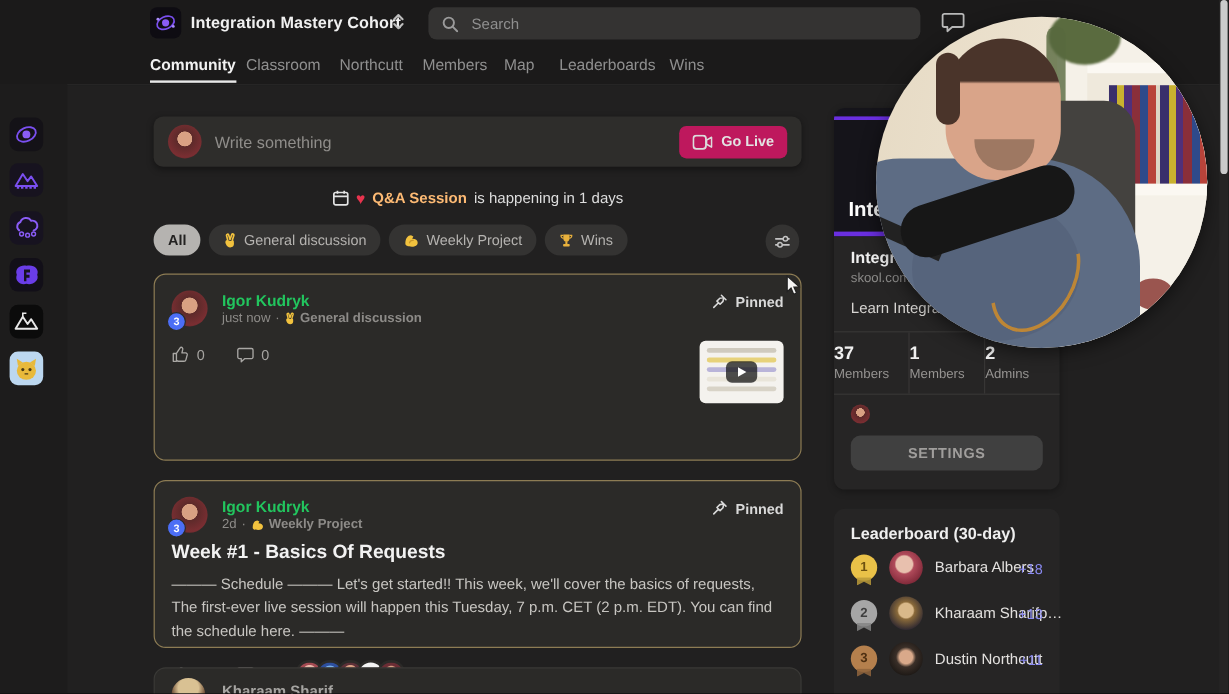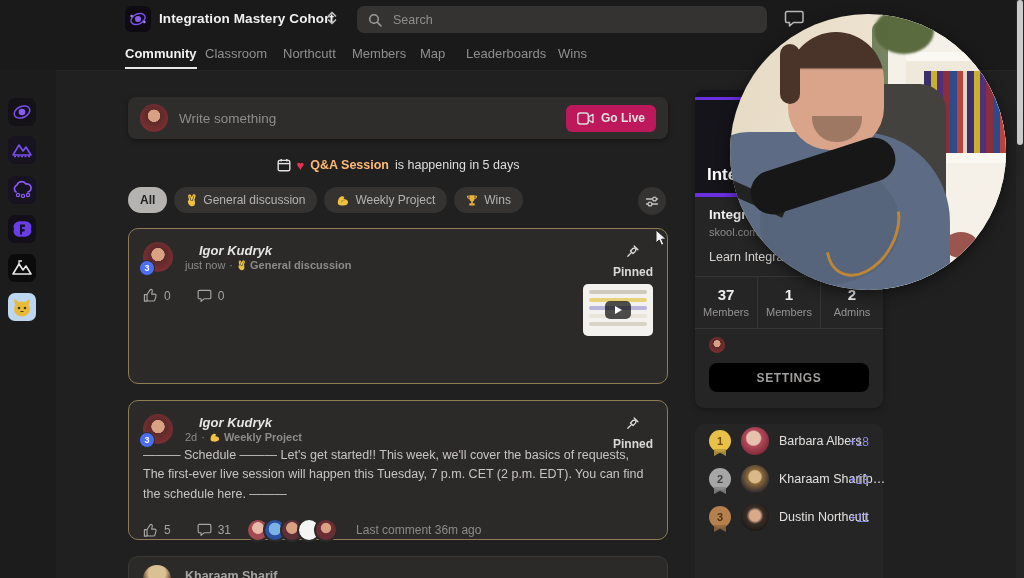--- a/index.html
+++ b/index.html
@@ -51,25 +51,25 @@
   .pill.active{background:#b5b3b0;color:#232221;font-weight:bold;}
   .filter-btn{position:absolute;right:2px;top:117px;width:28px;height:28px;border-radius:50%;background:#343332;
               display:flex;align-items:center;justify-content:center;}
 
   .post{position:absolute;left:0;width:540px;background:#2b2a28;border:1px solid #8d7c54;border-radius:10px;
         box-sizing:border-box;padding:13px 14px;}
   .post-head{position:relative;height:32px;}
   .post .avatar{position:absolute;left:0;top:0;width:30px;height:30px;}
   .lvl{position:absolute;left:-4px;top:18px;width:14px;height:14px;border-radius:50%;background:#4c6ef5;color:#fff;
        font-size:9px;font-weight:bold;display:flex;align-items:center;justify-content:center;border:1.5px solid #2b2a28;}
-  .p-author{position:absolute;left:56px;top:1px;font-size:13px;font-weight:bold;color:#e5e5e5;font-style:italic;}
+  .p-author{position:absolute;left:42px;top:1px;font-size:13px;font-weight:bold;color:#22c55e;}
   .p-meta{position:absolute;left:42px;top:17px;font-size:11px;color:#8d8b88;display:flex;gap:4px;align-items:center;}
   .p-meta b{color:#8d8b88;}
   .pinned{position:absolute;right:0;top:2px;display:flex;align-items:center;gap:6px;color:#d9d9d9;
-          font-size:12px;font-weight:bold;flex-direction:column;}
+          font-size:12px;font-weight:bold;}
   .p-title{font-size:16px;font-weight:bold;color:#f2f2f2;margin:6px 0 8px 0;}
   .p-body{font-size:12.5px;line-height:1.55;color:#c7c5c1;}
   .p-foot{display:flex;align-items:center;gap:8px;margin-top:14px;color:#a5a3a0;font-size:12px;}
   .foot-ico{display:flex;align-items:center;gap:6px;}
   .thumb-img{position:absolute;right:14px;top:55px;width:70px;height:52px;border-radius:5px;background:#f4f2ee;overflow:hidden;}
   .ti-row{position:absolute;left:6px;right:6px;height:4px;border-radius:2px;}
   .play{position:absolute;left:50%;top:50%;transform:translate(-50%,-50%);width:26px;height:18px;border-radius:5px;
         background:rgba(20,20,20,.75);display:flex;align-items:center;justify-content:center;}
   .play::after{content:"";border-left:7px solid #fff;border-top:4.5px solid transparent;border-bottom:4.5px solid transparent;}
   .mini-avs{display:flex;margin-left:14px;}
@@ -88,27 +88,27 @@
   .g-banner{position:relative;height:107px;background:#15141a;border-radius:9px 9px 0 0;overflow:hidden;}
   .g-bar-top{position:absolute;left:0;right:0;top:7px;height:3px;background:#6a2fe0;}
   .g-bar-bottom{position:absolute;left:0;right:0;bottom:0;height:4px;background:#6a2fe0;}
   .g-banner-title{position:absolute;left:12px;bottom:12px;color:#fff;font-weight:bold;font-size:17px;}
   .g-body{padding:10px 14px 0 14px;}
   .g-name{font-size:13.5px;font-weight:bold;color:#efefef;}
   .g-url{font-size:11px;color:#8b8a88;margin-top:4px;}
   .g-desc{font-size:12.5px;color:#d6d4d1;margin-top:12px;}
   .g-hair{height:1px;background:#373635;margin:12px -14px 0 -14px;}
   .g-stats{display:flex;margin:0 -14px;}
-  .g-stat{flex:1;text-align:center;padding:9px 0 10px 0;}
+  .g-stat{flex:1;text-align:left;padding:9px 0 10px 0;}
   .g-stat + .g-stat{border-left:1px solid #373635;}
   .g-stat .v{font-size:15px;font-weight:bold;color:#efefef;}
   .g-stat .l{font-size:11px;color:#969492;margin-top:3px;}
   .g-avrow{margin:8px 0 0 0;}
   .g-avrow .avatar{width:16px;height:16px;}
-  .settings-btn{margin:10px 0 0 0;height:29px;border-radius:8px;background:#000000;color:#a09e9c;font-size:12px;
+  .settings-btn{margin:10px 0 0 0;height:29px;border-radius:8px;background:#404040;color:#a09e9c;font-size:12px;
                 font-weight:bold;letter-spacing:.6px;display:flex;align-items:center;justify-content:center;}
 
   .lb-card{position:absolute;left:695px;top:424px;width:188px;height:200px;background:#262525;border-radius:9px;}
   .lb-title{padding:13px 14px 4px 14px;font-size:13.5px;font-weight:bold;color:#efefef;}
   .lb-row{position:relative;height:38px;margin:0 14px;}
   .medal{position:absolute;left:0;top:6px;width:22px;height:22px;border-radius:50%;display:flex;align-items:center;
          justify-content:center;font-size:11px;font-weight:bold;}
   .medal::after{content:"";position:absolute;left:5px;top:19px;width:12px;height:7px;
                 clip-path:polygon(0 0,100% 0,100% 100%,50% 55%,0 100%);opacity:.85;background:inherit;filter:brightness(.8);}
   .m1{background:#e9c148;color:#6d5110;}
@@ -275,21 +275,21 @@
       <span>
         <svg width="14" height="14" viewBox="0 0 14 14">
           <rect x="1.2" y="2.4" width="11.6" height="10.4" rx="1.6" fill="none" stroke="#e3e3e3" stroke-width="1.4"></rect>
           <line x1="1.2" y1="5.6" x2="12.8" y2="5.6" stroke="#e3e3e3" stroke-width="1.4"></line>
           <line x1="4.2" y1="1" x2="4.2" y2="3.4" stroke="#e3e3e3" stroke-width="1.4"></line>
           <line x1="9.8" y1="1" x2="9.8" y2="3.4" stroke="#e3e3e3" stroke-width="1.4"></line>
         </svg>
       </span>
       <span class="heart">♥</span>
       <b>Q&amp;A Session</b>
-      <span> is happening in 5 days</span>
+      <span> is happening in 1 days</span>
     </div>
 
     <div class="pills">
       <div class="pill active">
           <span>All</span>
         </div>
       <div class="pill">
         <span>
           <svg width="11" height="13" viewBox="0 0 12 14">
             <path d="M4.2 7 L3 2.2 a1 1 0 0 1 1.9-.5 L6.2 6 M6.2 6 L7.8 1.6 a1 1 0 0 1 1.9.6 L8.2 7" stroke="#f2c23e" stroke-width="1.5" fill="none" stroke-linecap="round"></path>
@@ -400,20 +400,21 @@
         </div>
         <div class="pinned">
           <span>
             <svg width="15" height="15" viewBox="0 0 16 16">
               <path d="M9.8 2.2 L13.8 6.2 M11.8 4.2 L8.4 4.8 L5.8 7.4 L8.6 10.2 L11.2 7.6 L11.8 4.2 M7.2 8.8 L3 13" fill="none" stroke="#d9d9d9" stroke-width="1.4" stroke-linecap="round" stroke-linejoin="round"></path>
             </svg>
           </span>
           <span>Pinned</span>
         </div>
       </div>
+      <div class="p-title">Week #1 - Basics Of Requests</div>
       <div class="p-body" style="width:505px">——— Schedule ——— Let's get started!! This week, we'll cover the basics of requests, The first-ever live session will happen this Tuesday, 7 p.m. CET (2 p.m. EDT). You can find the schedule here. ———</div>
       <div class="p-foot">
         <span class="foot-ico">
           <span>
             <svg width="15" height="15" viewBox="0 0 16 16">
               <path d="M1.5 7 h2.8 v7 H1.5 z M4.3 13 c.5.6 1.1.9 2 .9 h4.8 c.8 0 1.4-.5 1.6-1.2 l1.2-4.4 c.2-.9-.4-1.8-1.4-1.8 H9.2 l.7-3.1 c.2-1-.5-1.9-1.4-1.9 -.4 0-.7.2-.9.5 L4.3 7 z" fill="none" stroke="#a9a7a4" stroke-width="1.2" stroke-linejoin="round"></path>
             </svg>
           </span>
           <span>5</span>
         </span>
@@ -469,20 +470,21 @@
       </div>
       <div class="g-hair" style="margin-top:0"></div>
       <div class="g-avrow">
           <div class="avatar"></div>
         </div>
       <div class="settings-btn">SETTINGS</div>
     </div>
   </div>
 
   <div class="lb-card">
+    <div class="lb-title">Leaderboard (30-day)</div>
     <div class="lb-row">
       <div class="medal m1">1</div>
       <div class="lb-av" style="background:radial-gradient(circle at 45% 40%,#e8c0ae 30%,#b04a5a 36%,#7a2535 80%)"></div>
       <div class="lb-name">Barbara Albers</div>
       <div class="lb-pts">+18</div>
     </div>
     <div class="lb-row">
       <div class="medal m2">2</div>
       <div class="lb-av" style="background:radial-gradient(circle at 50% 42%,#d9b98a 28%,#8a6a3a 34%,#2a2530 78%)"></div>
       <div class="lb-name">Kharaam Sharifp…</div>

